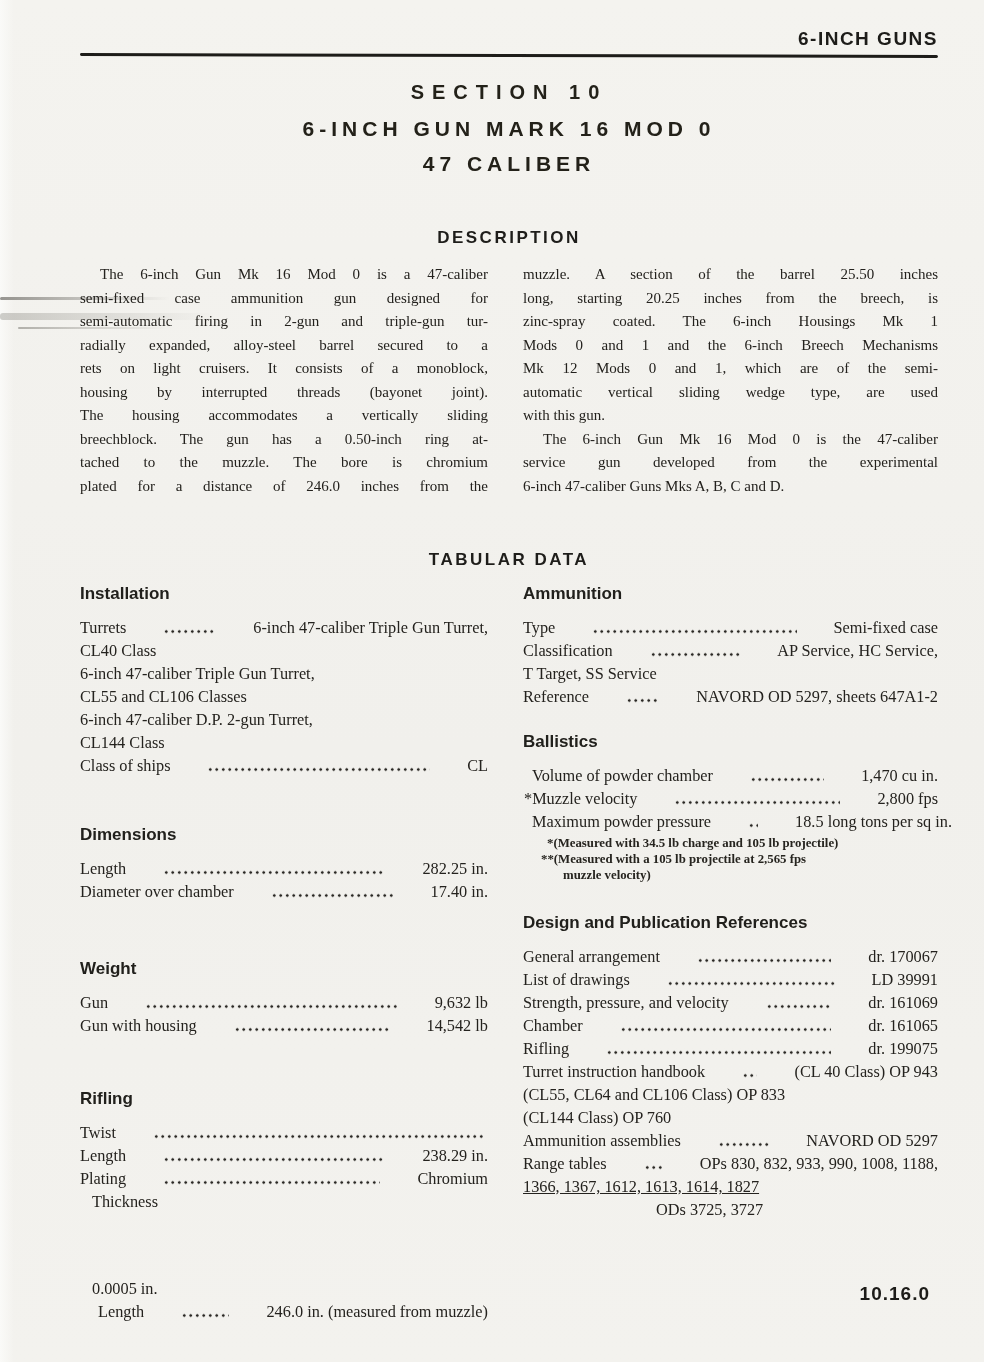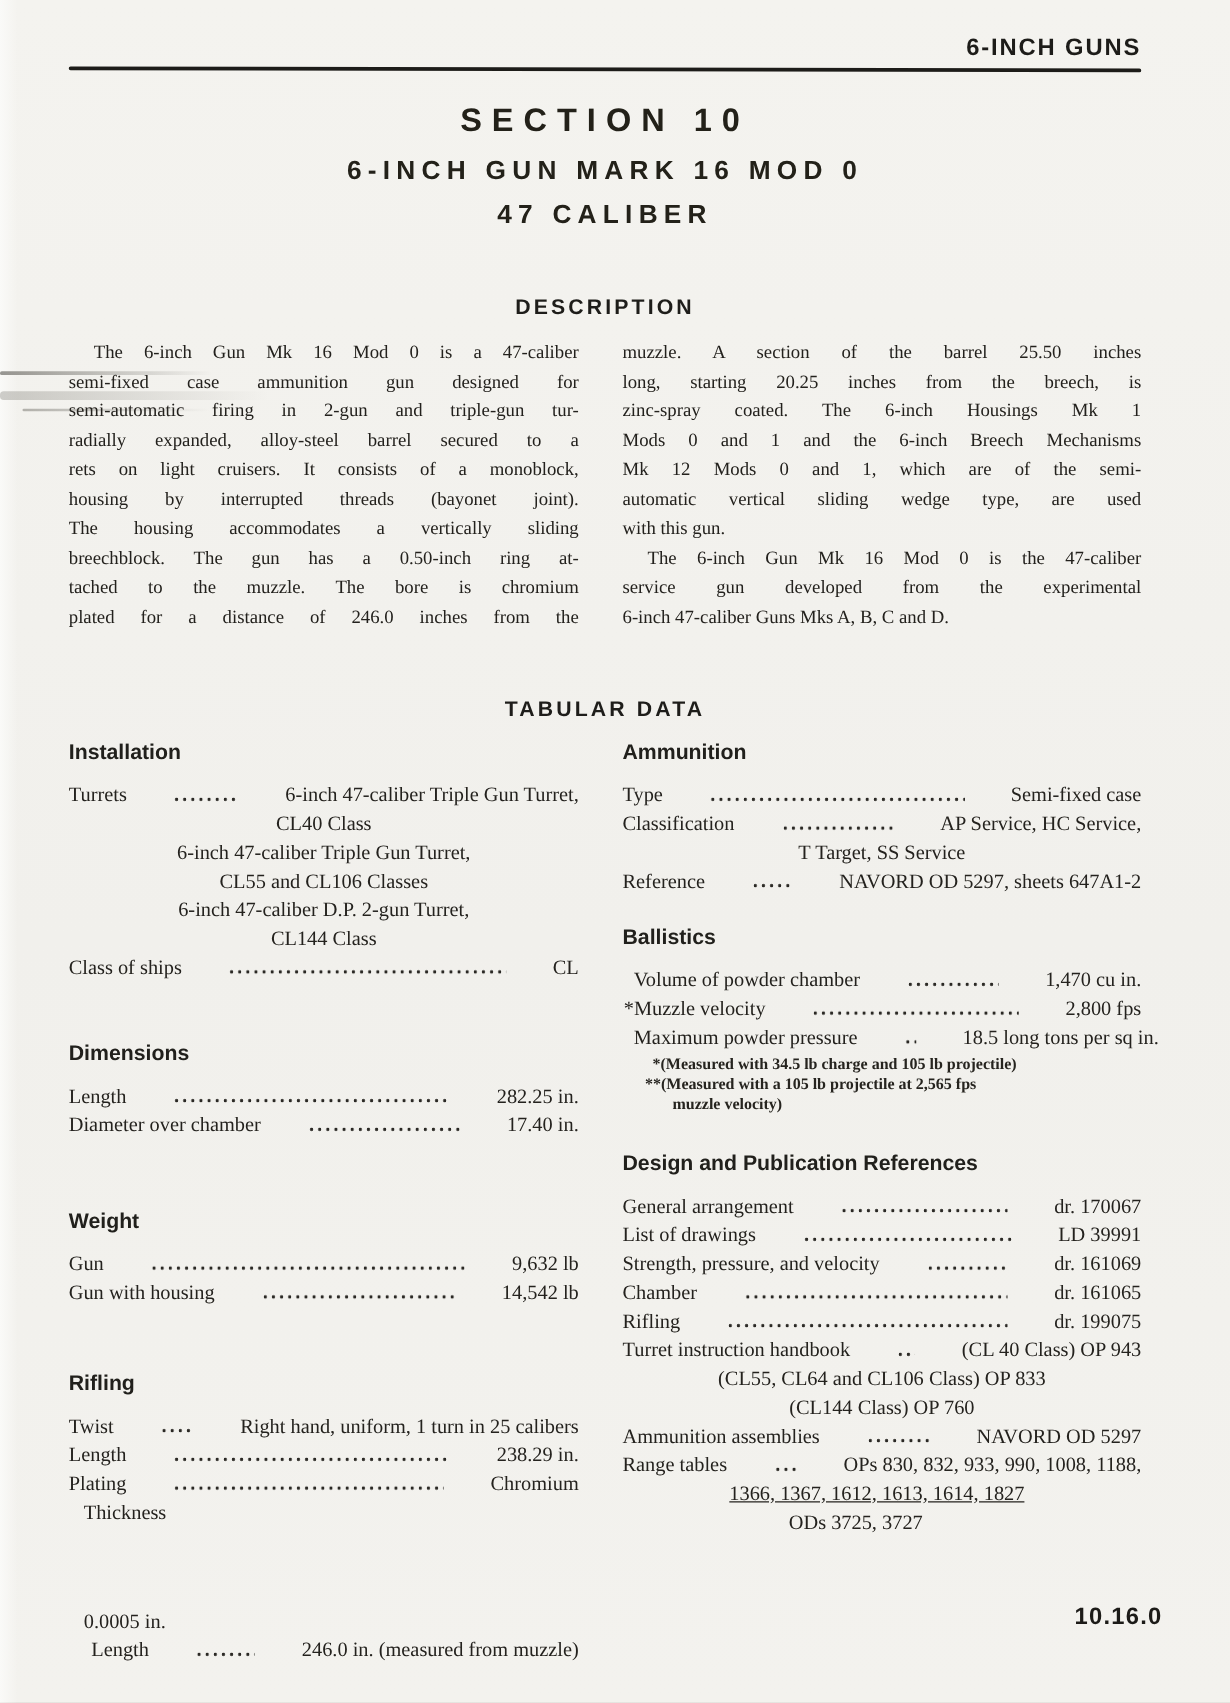--- a/index.html
+++ b/index.html
@@ -8,32 +8,32 @@
     position:relative;
     width:984px;height:1362px;
     margin:0 auto;
     background:
       linear-gradient(90deg, #fafaf8 0px, rgba(250,250,248,0) 14px),
       linear-gradient(180deg, #f4f3ef 0%, #f1f0ec 55%, #f3f2ee 100%);
     color:#211f1c;
     font-family:"Liberation Serif","DejaVu Serif",serif;
     overflow:hidden;
   }
-  .content{position:absolute;left:55px;top:0;width:858px;}
+  .content{position:absolute;left:80px;top:0;width:858px;}
 
   .running-head{
     padding-top:28px;text-align:right;
     font-family:"Liberation Sans","DejaVu Sans",sans-serif;
     font-weight:bold;font-size:19px;letter-spacing:1.5px;color:#1d1c19;
   }
   .rule{margin-top:4px;height:3px;background:#1d1c19;border-radius:2px;transform:rotate(0.12deg);}
 
   .title-block{margin-top:24px;text-align:center;
     font-family:"Liberation Sans","DejaVu Sans",sans-serif;font-weight:bold;color:#232119;}
-  .title-line1{font-size:26px;letter-spacing:8px;}
+  .title-line1{font-size:20px;letter-spacing:8px;}
   .title-line2{margin-top:13px;font-size:21px;letter-spacing:5px;}
   .title-line3{margin-top:11px;font-size:21px;letter-spacing:5px;}
 
   .center-heading{
     margin-top:52px;text-align:center;
     font-family:"Liberation Sans","DejaVu Sans",sans-serif;
     font-weight:bold;font-size:17px;letter-spacing:2.5px;color:#1e1d1a;
   }
 
   .columns{margin-top:15px;display:flex;}
@@ -56,21 +56,21 @@
   .rows{font-size:16.3px;line-height:23px;color:#24221e;}
   .row{display:flex;gap:32px;}
   .lbl{white-space:pre;}
   .val{white-space:pre;}
   .leader{
     flex:1 1 auto;min-width:10px;margin:0 5px;
     background-image:radial-gradient(circle, #2a2824 1.15px, rgba(42,40,36,0) 1.5px);
     background-size:6.5px 6.5px;background-repeat:repeat-x;
     background-position:left calc(100% - 5px);
   }
-  .cont-right{text-align:center;}
+  .cont-right{text-align:left;}
   .pr8{padding-right:8px;text-decoration:underline;}
   .sub1{padding-left:12px;flex-direction:column;}
   .sub2{padding-left:18px;}
   .cont-indent{padding-left:133px;}
 
   .bal-plain{padding-left:9px;}
   .bal-star{padding-left:1px;}
   .bal-dstar{margin-left:-8px;}
   .footnote{font-size:12.8px;font-weight:bold;line-height:16px;color:#26241f;}
   .fn1{padding-left:24px;margin-top:2px;}
@@ -202,21 +202,20 @@
             </div>
           </div>
         </div>
 
         <div class="sec" style="margin-top:52px;">
           <div class="sec-heading">Rifling</div>
           <div class="rows">
             <div class="row">
               <span class="lbl">Twist</span>
               <span class="leader"></span>
-              <span class="val">Right hand, uniform, 1 turn in 25 calibers</span>
             </div>
             <div class="row">
               <span class="lbl">Length</span>
               <span class="leader"></span>
               <span class="val">238.29 in.</span>
             </div>
             <div class="row">
               <span class="lbl">Plating</span>
               <span class="leader"></span>
               <span class="val">Chromium</span>

